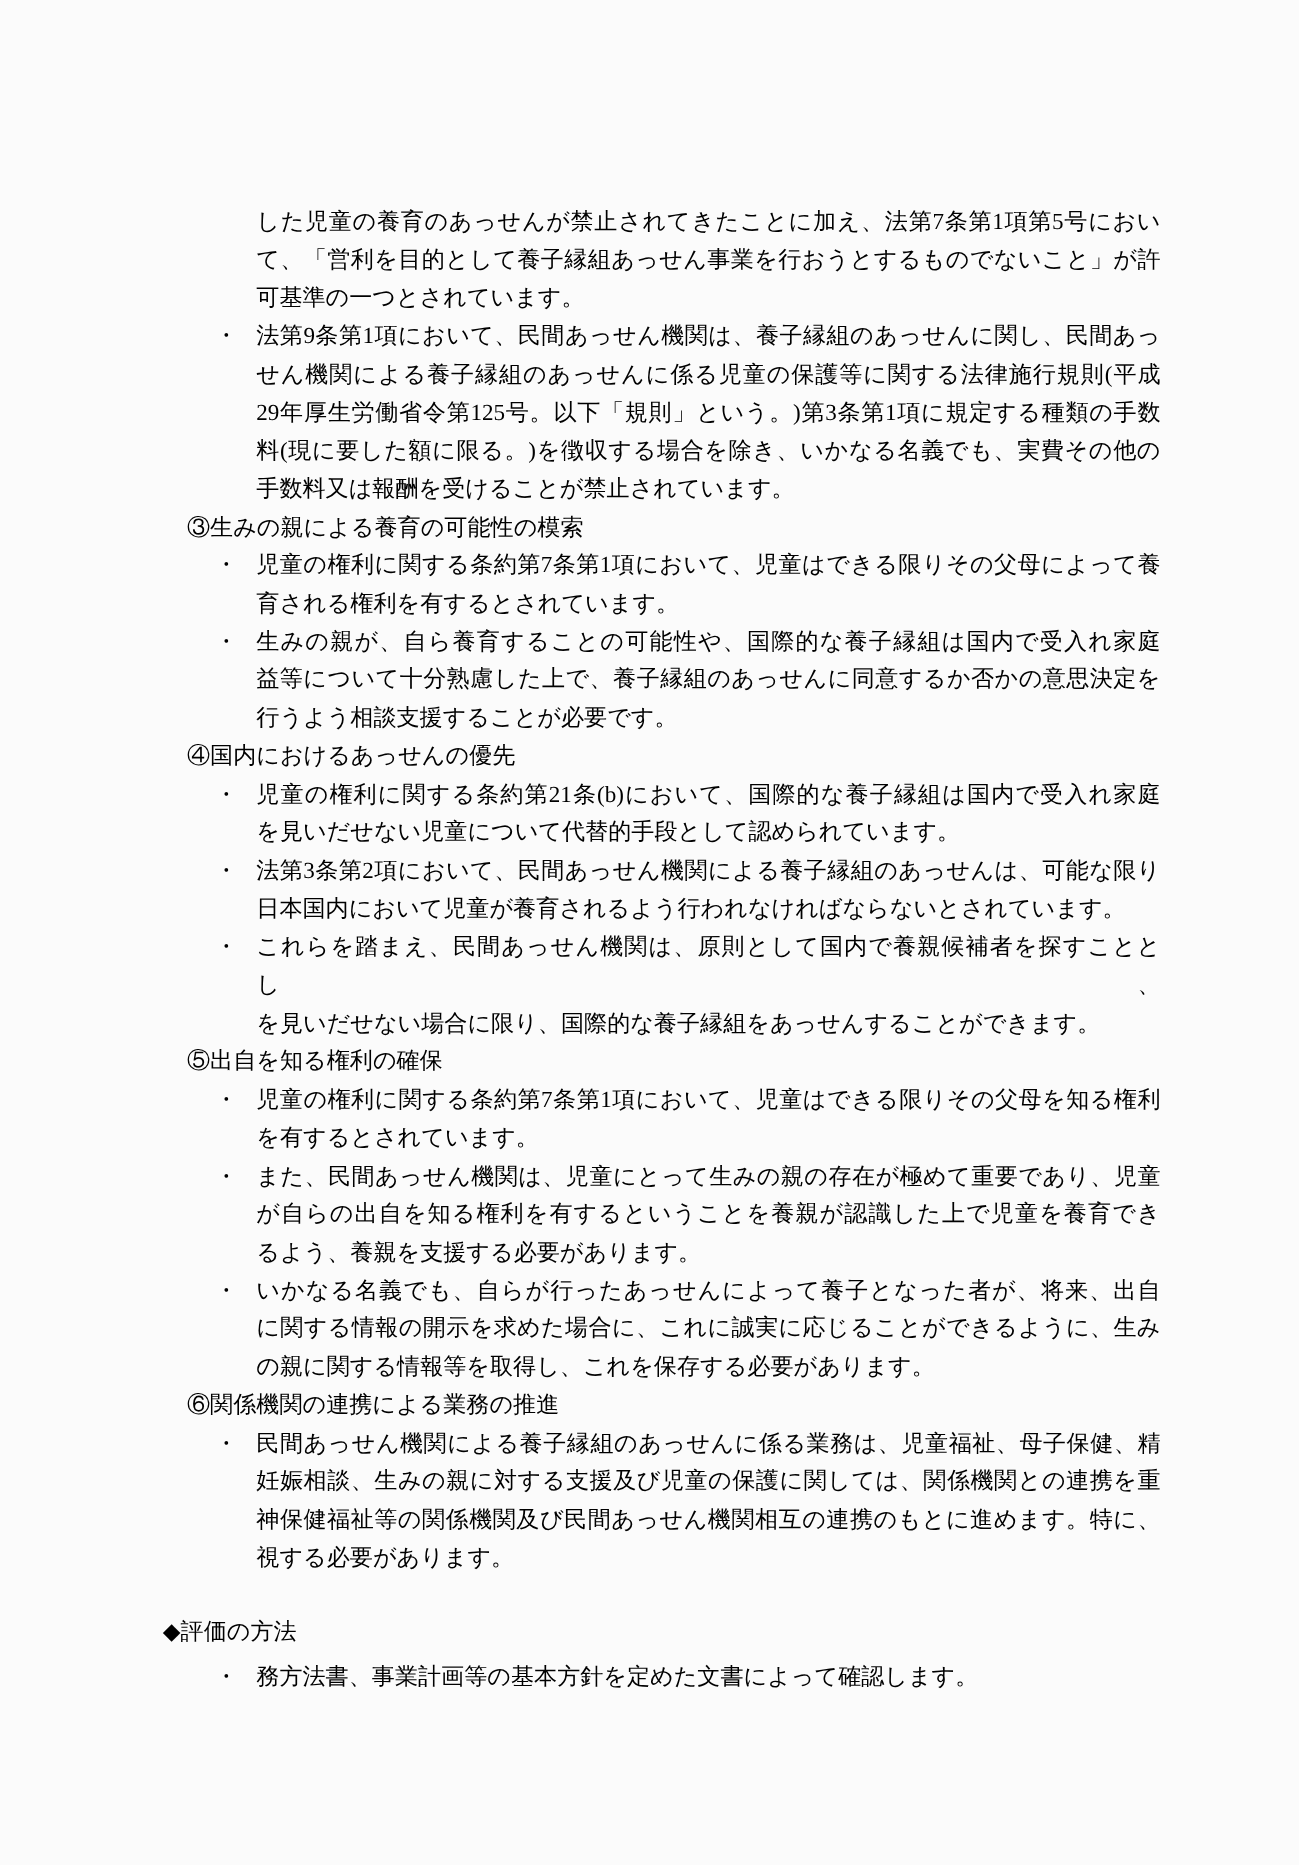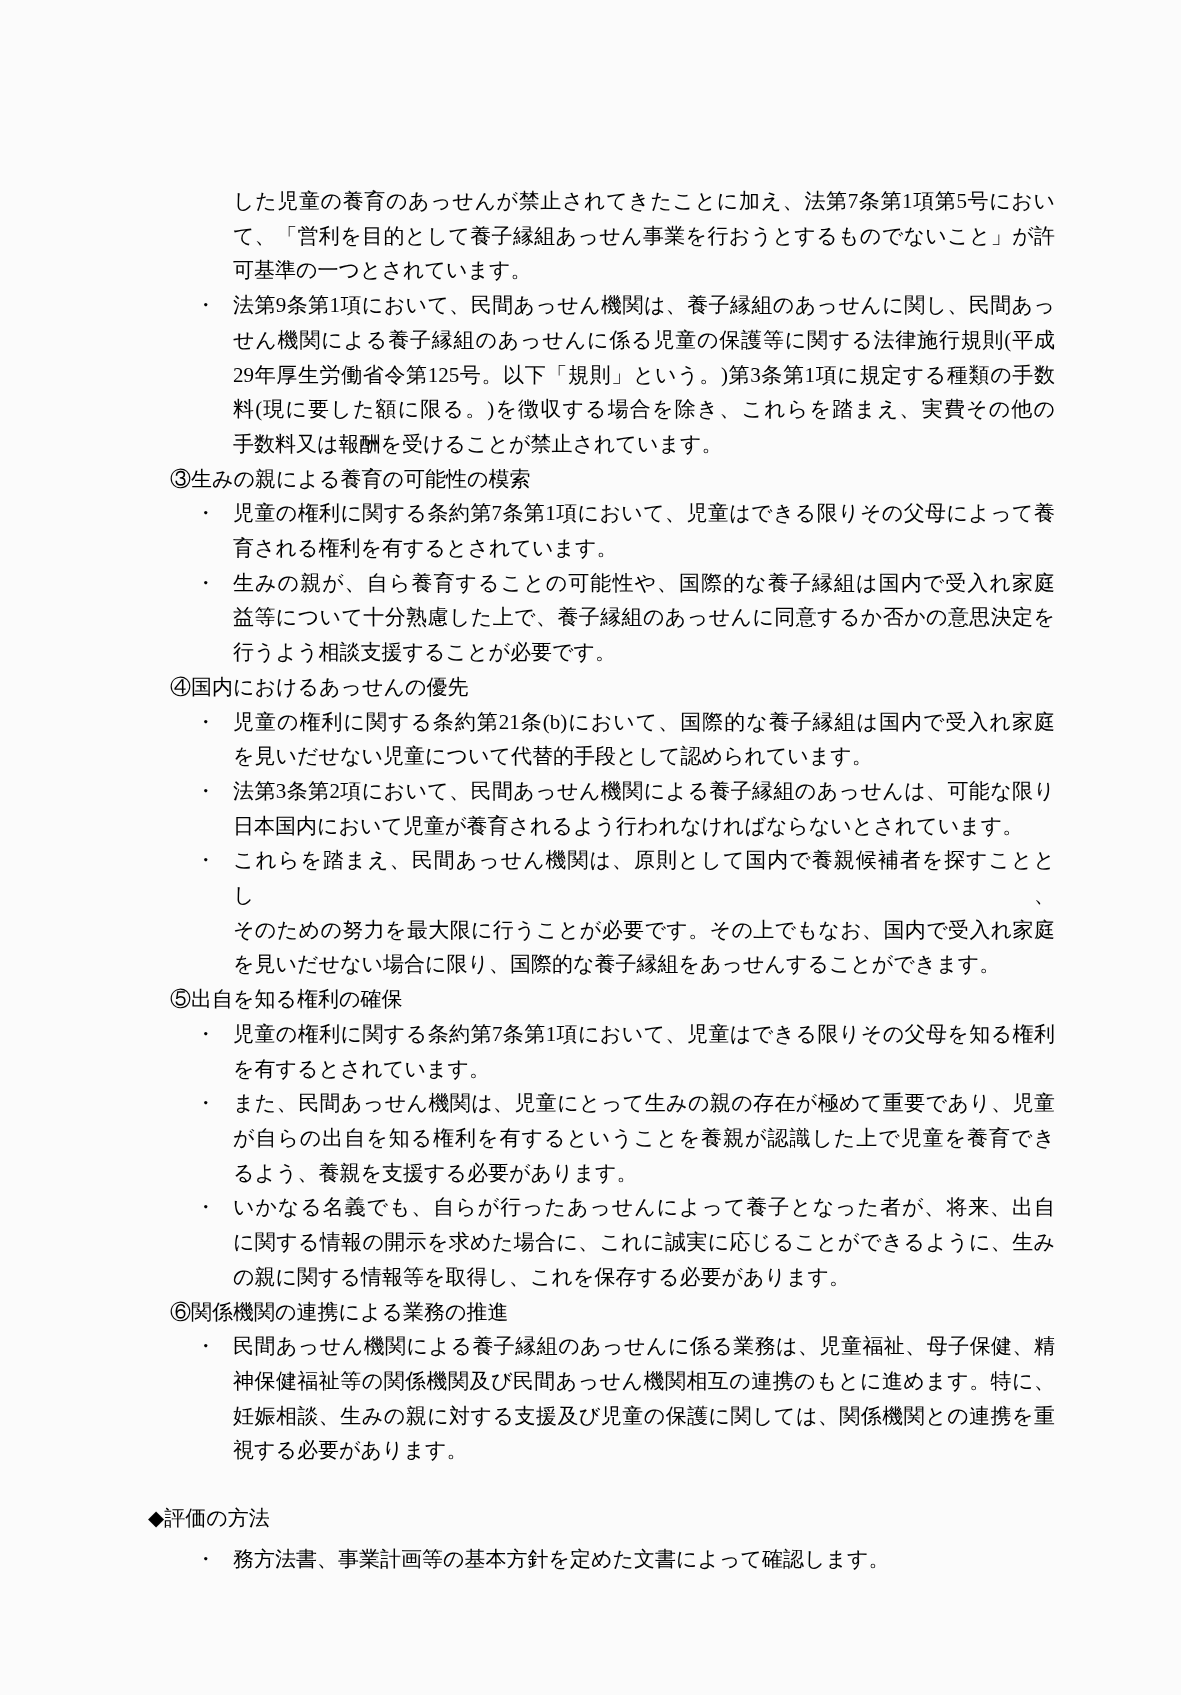--- a/index.html
+++ b/index.html
@@ -66,21 +66,21 @@
       <div class="block block-continuation">
         <div class="line jline">した児童の養育のあっせんが禁止されてきたことに加え、法第7条第1項第5号におい</div>
         <div class="line jline">て、「営利を目的として養子縁組あっせん事業を行おうとするものでないこと」が許</div>
         <div class="line">可基準の一つとされています。</div>
       </div>
       <div class="block block-bullet">
         <span class="bullet-marker">・</span>
         <div class="line jline">法第9条第1項において、民間あっせん機関は、養子縁組のあっせんに関し、民間あっ</div>
         <div class="line jline">せん機関による養子縁組のあっせんに係る児童の保護等に関する法律施行規則(平成</div>
         <div class="line jline">29年厚生労働省令第125号。以下「規則」という。)第3条第1項に規定する種類の手数</div>
-        <div class="line jline">料(現に要した額に限る。)を徴収する場合を除き、これらを踏まえ、実費その他の</div>
+        <div class="line jline">料(現に要した額に限る。)を徴収する場合を除き、いかなる名義でも、実費その他の</div>
         <div class="line">手数料又は報酬を受けることが禁止されています。</div>
       </div>
       <div class="block block-heading">
         <div class="line">③生みの親による養育の可能性の模索</div>
       </div>
       <div class="block block-bullet">
         <span class="bullet-marker">・</span>
         <div class="line jline">児童の権利に関する条約第7条第1項において、児童はできる限りその父母によって養</div>
         <div class="line">育される権利を有するとされています。</div>
       </div>
@@ -99,21 +99,20 @@
         <div class="line">を見いだせない児童について代替的手段として認められています。</div>
       </div>
       <div class="block block-bullet">
         <span class="bullet-marker">・</span>
         <div class="line jline">法第3条第2項において、民間あっせん機関による養子縁組のあっせんは、可能な限り</div>
         <div class="line">日本国内において児童が養育されるよう行われなければならないとされています。</div>
       </div>
       <div class="block block-bullet">
         <span class="bullet-marker">・</span>
         <div class="line jline">これらを踏まえ、民間あっせん機関は、原則として国内で養親候補者を探すこととし、</div>
-        <div class="line jline">そのための努力を最大限に行うことが必要です。その上でもなお、国内で受入れ家庭</div>
         <div class="line">を見いだせない場合に限り、国際的な養子縁組をあっせんすることができます。</div>
       </div>
       <div class="block block-heading">
         <div class="line">⑤出自を知る権利の確保</div>
       </div>
       <div class="block block-bullet">
         <span class="bullet-marker">・</span>
         <div class="line jline">児童の権利に関する条約第7条第1項において、児童はできる限りその父母を知る権利</div>
         <div class="line">を有するとされています。</div>
       </div>
@@ -128,22 +127,22 @@
         <div class="line jline">いかなる名義でも、自らが行ったあっせんによって養子となった者が、将来、出自</div>
         <div class="line jline">に関する情報の開示を求めた場合に、これに誠実に応じることができるように、生み</div>
         <div class="line">の親に関する情報等を取得し、これを保存する必要があります。</div>
       </div>
       <div class="block block-heading">
         <div class="line">⑥関係機関の連携による業務の推進</div>
       </div>
       <div class="block block-bullet">
         <span class="bullet-marker">・</span>
         <div class="line jline">民間あっせん機関による養子縁組のあっせんに係る業務は、児童福祉、母子保健、精</div>
+        <div class="line jline">妊娠相談、生みの親に対する支援及び児童の保護に関しては、関係機関との連携を重</div>
         <div class="line jline">神保健福祉等の関係機関及び民間あっせん機関相互の連携のもとに進めます。特に、</div>
-        <div class="line jline">妊娠相談、生みの親に対する支援及び児童の保護に関しては、関係機関との連携を重</div>
         <div class="line">視する必要があります。</div>
       </div>
       <div class="block block-section">
         <div class="line">◆評価の方法</div>
       </div>
       <div class="block block-bullet">
         <span class="bullet-marker">・</span>
         <div class="line">務方法書、事業計画等の基本方針を定めた文書によって確認します。</div>
       </div>
     </div>

